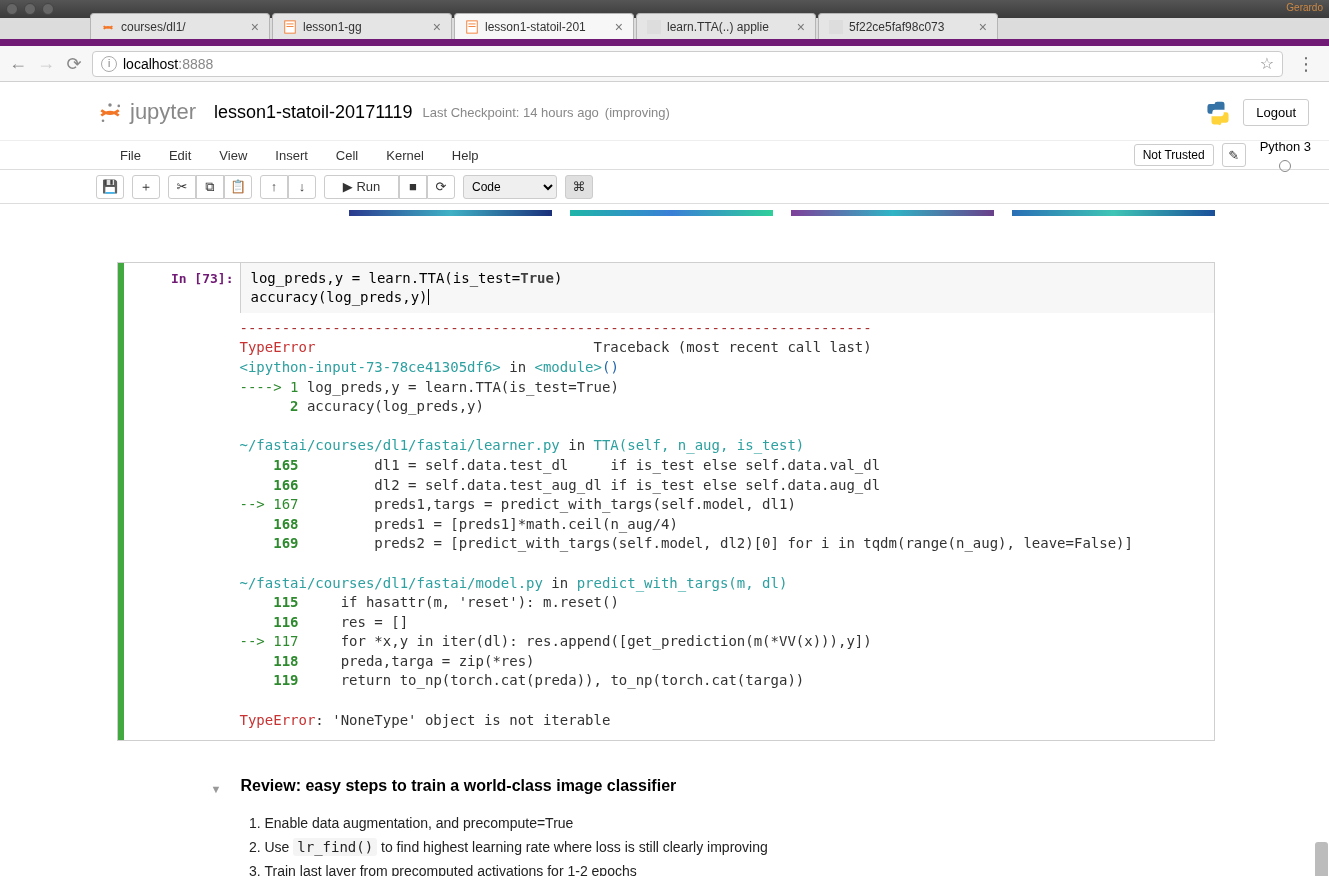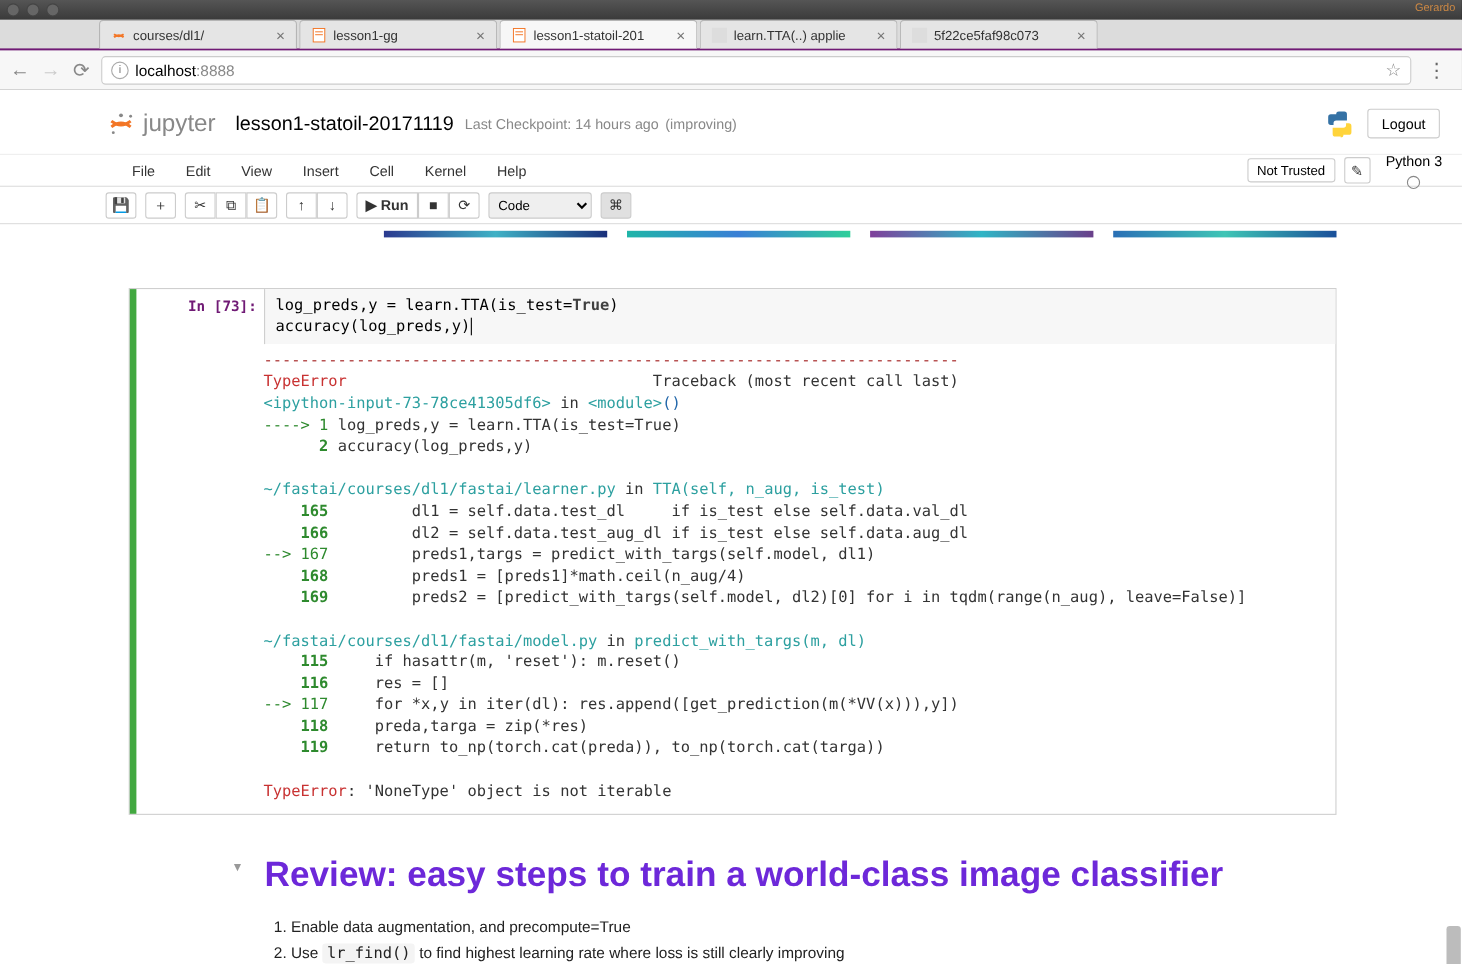--- a/index.html
+++ b/index.html
@@ -1,20 +1,20 @@
 <!DOCTYPE html>
 <html><head>
 <meta charset="utf-8">
 <style>
 * { margin: 0; padding: 0; box-sizing: border-box; }
 body { font-family: "Helvetica Neue", Helvetica, Arial, sans-serif; font-size: 13px; background: #000; width: 1329px; height: 876px; overflow: hidden; position: relative; }
 .window-bar { height: 18px; background: linear-gradient(#555,#3a3a3a); display:flex; align-items:center; padding:0 6px; gap:6px;}
 .window-btn { width:12px; height:12px; border-radius:50%; background:#666; border:1px solid #444;}
 .browser { background:#fff; height:858px; display:flex; flex-direction:column; }
-.tabbar { height:28px; background:#dcdcdc; display:flex; align-items:flex-end; padding-left:90px; border-bottom:2px solid #701a75;}
+.tabbar { height:28px; background:#dcdcdc; display:flex; align-items:flex-end; padding-left:90px; border-bottom:7px solid #701a75;}
 .tab { height:26px; background:#e5e5e5; border:1px solid #b5b5b5; border-bottom:none; border-radius:4px 4px 0 0; display:flex; align-items:center; padding:0 10px; margin-right:2px; min-width:180px; max-width:200px; font-size:12px; color:#333;}
 .tab.active { background:#f7f7f7;}
 .tab .favicon { width:14px; height:14px; margin-right:6px; flex-shrink:0;}
 .tab .title { flex:1; overflow:hidden; text-overflow:ellipsis; white-space:nowrap;}
 .tab .close { margin-left:6px; color:#777; font-size:14px; cursor:pointer;}
 .navbar { height:36px; background:#f7f7f7; border-bottom:1px solid #d0d0d0; display:flex; align-items:center; padding:0 8px; gap:8px;}
 .nav-icon { width:20px; height:20px; color:#888; display:flex; align-items:center; justify-content:center; font-size:18px; cursor:pointer;}
 .urlbar { flex:1; height:26px; border:1px solid #ccc; border-radius:4px; display:flex; align-items:center; padding:0 8px; font-size:14px; color:#555; background:#fff;}
 .urlbar .info { width:16px; height:16px; border:1px solid #aaa; border-radius:50%; display:flex; align-items:center; justify-content:center; font-size:10px; margin-right:6px; color:#777;}
 .urlbar .host { color:#000;}
@@ -39,21 +39,21 @@
 .trust { margin-left:auto; display:flex; align-items:center; gap:8px;}
 .trust-btn { padding:3px 8px; border:1px solid #ccc; border-radius:3px; background:#fff; font-size:12px;}
 .kernel-name { padding:3px 6px; font-size:13px; display:flex; align-items:center; gap:6px;flex-direction:column;}
 .kernel-circle { width:12px; height:12px; border:1px solid #888; border-radius:50%;}
 .toolbar { display:flex; align-items:center; padding:4px 12px 4px 96px; height:34px; border-bottom:1px solid #ddd; gap:2px;}
 .tb-btn { width:28px; height:24px; border:1px solid #ccc; border-radius:3px; background:#fff; display:flex; align-items:center; justify-content:center; font-size:13px; cursor:pointer; color:#333;}
 .tb-group { display:flex; gap:0; margin-right:6px;}
 .tb-group .tb-btn { border-radius:0;}
 .tb-group .tb-btn:first-child { border-radius:3px 0 0 3px;}
 .tb-group .tb-btn:last-child { border-radius:0 3px 3px 0;}
-.tb-run { width:56px; font-weight:700;}
+.tb-run { width:75px; font-weight:400;}
 .tb-select { width:94px; height:24px; border:1px solid #ccc; border-radius:3px; font-size:12px; padding:0 4px;}
 .content-wrap { max-width:1140px; margin:0 auto; padding:0 20px;}
 .strip { display:flex; gap:18px; padding:6px 0 10px 234px;}
 .thumb { width:214px; height:6px;}
 .cell { border:1px solid #cfcfcf; display:flex; margin-top:36px; margin-left:2px;}
 .cell-accent { width:6px; background:#42a840;}
 .prompt-area { width:116px; padding:8px 6px 0 0; text-align:right;}
 .prompt { font-family:monospace; font-size:13px; color:#701a75; font-weight:bold;}
 .cell-body { flex:1; padding:0;}
 .code-area { background:#f7f7f7; border-left:1px solid #cfcfcf; padding:6px 10px; font-family:monospace; font-size:14px; line-height:1.35;}
@@ -62,21 +62,21 @@
 .err-dash { color:#aa3232;}
 .err-name { color:#c83232;}
 .tb-text { color:#333;}
 .fn { color:#2da0a0;}
 .ln { color:#2e8a2e; font-weight:bold;}
 .arrow { color:#2e8a2e;}
 .py { color:#333;}
 .num { color:#2267aa;}
 .markdown { margin-top:36px; padding-left:126px;}
 .md-toggle { position:absolute; margin-left:-30px; margin-top:6px; color:#999; font-size:11px;}
-.md-h2 { font-size:32px; font-weight:bold; color:#6d28d9; margin-bottom:18px;}
+.md-h2 { font-size:16px; font-weight:bold; color:#000000; margin-bottom:18px;}
 .md-ol { padding-left:24px; font-size:14px; color:#222; line-height:1.55;}
 .md-ol li { margin-bottom:2px;}
 .md-code { font-family:monospace; background:#f4f4f4; padding:1px 4px; border-radius:3px;}
 .scrollbar-thumb { position:absolute; right:1px; top:760px; width:13px; height:72px; background:#bcbcbc; border-radius:3px;}
 .sys-label { position:absolute; right:6px; top:2px; color:#c84; font-size:10px; font-family:sans-serif;}
 </style>
 </head>
 <body>
 
 <div class="window-bar">

